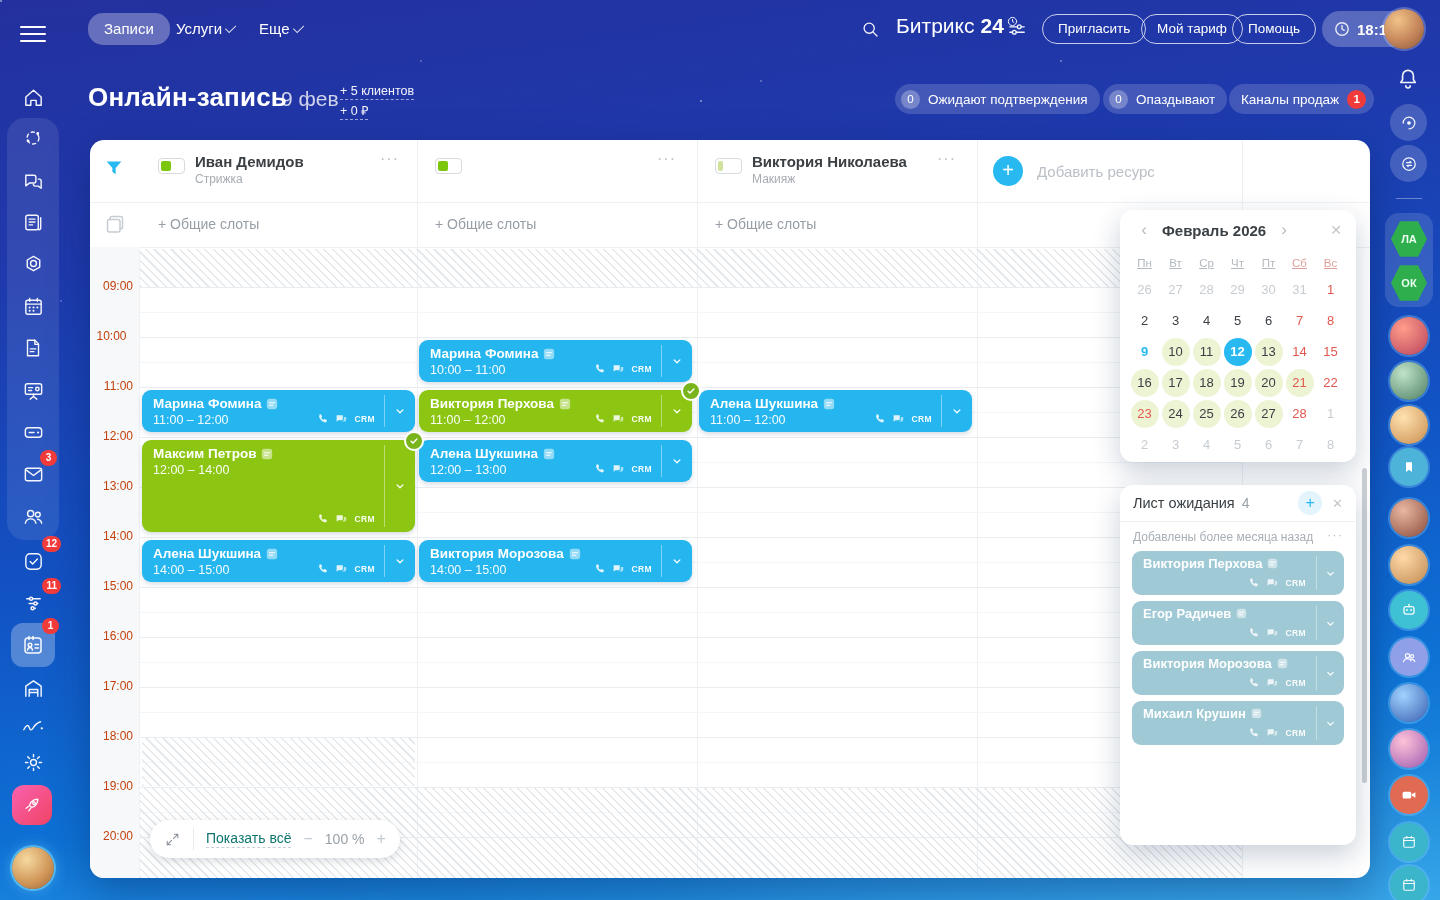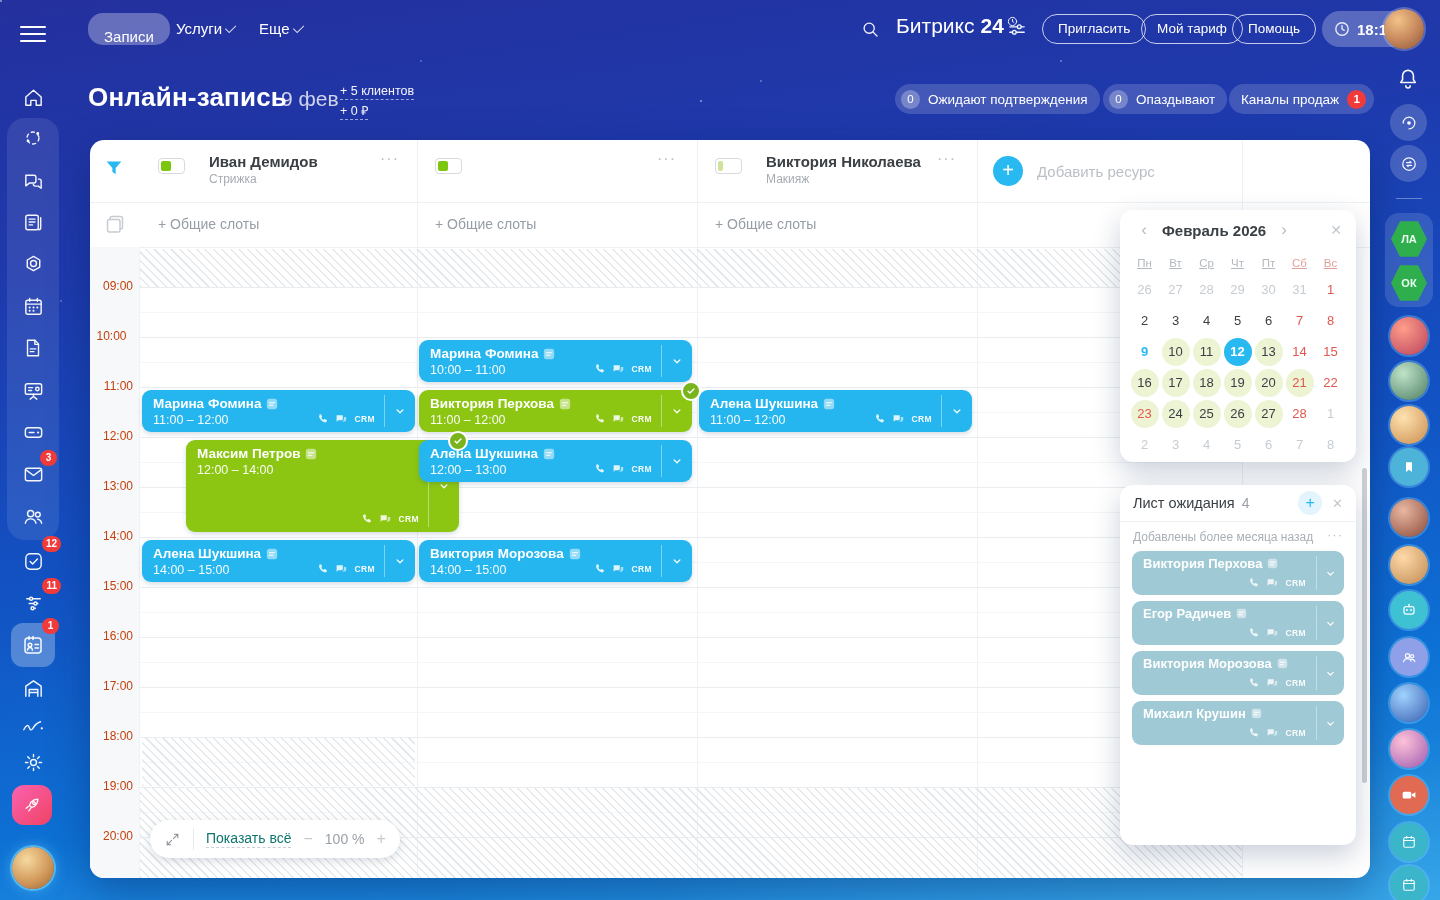--- a/index.html
+++ b/index.html
@@ -18,21 +18,21 @@
     300px 200px 0 rgba(255,255,255,.3),820px 230px 0 rgba(255,255,255,.35),60px 300px 0 rgba(255,255,255,.3),
     40px 650px 0 rgba(255,255,255,.35),1390px 520px 0 rgba(255,255,255,.3),700px 100px 0 rgba(255,255,255,.5);}
   .abs{position:absolute;}
   svg{display:block;}
   .ic{stroke:rgba(255,255,255,.95);fill:none;stroke-width:1.5;stroke-linecap:round;stroke-linejoin:round;}
 
   
   .topbar{position:absolute;left:0;top:0;width:1440px;height:58px;z-index:6;}
   .burger{left:20px;top:21px;width:26px;cursor:pointer;}
   .burger i{display:block;height:2px;background:#fff;border-radius:2px;margin:5px 0;}
-  .tab-pill{left:88px;top:13px;height:32px;padding:8px 16px;border-radius:15px;background:rgba(255,255,255,.3);
+  .tab-pill{left:88px;top:13px;height:32px;padding:0 16px;border-radius:15px;background:rgba(255,255,255,.3);
     color:#fff;font-size:15px;line-height:32px;}
   .menu-item{top:13px;height:32px;color:#fff;font-size:15px;line-height:32px;display:flex;align-items:center;gap:5px;}
   .chev-dn{width:10px;height:6px;border-left:1.6px solid rgba(255,255,255,.8);border-bottom:1.6px solid rgba(255,255,255,.8);
     transform:rotate(-45deg) translateY(-2px);}
   .tb-search{left:860px;top:19px;}
   .brand{left:896px;top:14px;color:#fff;font-size:21px;display:flex;align-items:flex-start;}
   .brand b{font-weight:700;margin-left:6px;}
   .brand .mini-clock{margin:2px 0 0 3px;}
   .tb-sliders{left:1008px;top:22px;}
   .tb-btn{top:14px;height:30px;border:1px solid rgba(255,255,255,.75);border-radius:16px;color:#fff;
@@ -93,21 +93,21 @@
 
   
   .panel{position:absolute;left:90px;top:140px;width:1280px;height:738px;background:#fff;border-radius:14px;
     box-shadow:0 14px 40px rgba(3,27,78,.35);z-index:3;overflow:hidden;}
   .vdiv{position:absolute;top:0;width:1px;height:738px;background:#eef1f4;}
   .hline{position:absolute;left:0;width:1280px;height:1px;background:#eef1f4;}
   .res-cell{position:absolute;top:0;height:62px;width:277px;padding:13px 0 0 18px;}
   .toggle{position:absolute;left:18px;top:18px;width:27px;height:16px;border:1px solid #d7dbdf;border-radius:4px;background:#fff;}
   .toggle .knob{position:absolute;left:2px;top:2px;width:10px;height:10px;border-radius:2px;background:#7cc70e;}
   .toggle.low .knob{width:5px;background:#cfe29a;}
-  .res-txt{margin-left:51px;}
+  .res-txt{margin-left:37px;}
   .res-name{font-size:15px;font-weight:700;color:#3b4045;}
   .res-svc{font-size:12px;color:#a6acb3;margin-top:2px;}
   .dots{position:absolute;right:18px;top:10px;color:#b9bfc5;font-size:16px;letter-spacing:1px;}
   .addres{position:absolute;left:887px;top:0;width:265px;height:62px;display:flex;align-items:center;gap:14px;padding-left:16px;}
   .addres-circle{width:30px;height:30px;border-radius:50%;background:#29b9f1;color:#fff;font-size:20px;line-height:28px;
     text-align:center;}
   .addres-lbl{font-size:15px;color:#bac0c7;}
   .slotrow{position:absolute;left:0;top:62px;width:1280px;height:45px;}
   .slot-label{position:absolute;top:14px;font-size:14px;color:#969da5;}
   .gutter-ic{position:absolute;left:13px;}
@@ -577,21 +577,21 @@
                 <path d="M11.6 5.2h3.2v4.2l-1.4 1.8H8.8a3 3 0 0 0 2.8-3z" fill="#fff" opacity=".6"></path>
               </svg>
       <span class="crm">CRM</span>
     </div>
     <div class="appt-chev">
       <svg width="14" height="14" viewBox="0 0 24 24">
                 <path d="M7 10l5 5 5-5" fill="none" stroke="#fff" stroke-width="2.2" stroke-linecap="round" stroke-linejoin="round"></path>
               </svg>
     </div>
   </div>
-          <div class="appt confirmed" style="left: 52px; width: 273px; top: 193px; height: 92px; margin-left: 44px;">
+          <div class="appt confirmed" style="left: 52px; width: 273px; top: 193px; height: 92px;">
     <div class="appt-badge">
       <svg viewBox="0 0 24 24">
                 <path d="M5 12.5l4.5 4.5L19 7" fill="none" stroke="#fff" stroke-width="3.4" stroke-linecap="round"></path>
               </svg>
     </div>
     <div class="appt-name">
       <span class="nm">Максим Петров</span>
       <svg width="12" height="12" viewBox="0 0 14 14">
                 <rect x="1" y="1" width="12" height="12" rx="3" fill="rgba(255,255,255,.5)"></rect>
                 <path d="M4 5.5h6M4 8.5h4" stroke="#fff" stroke-width="1.3" stroke-linecap="round"></path>

